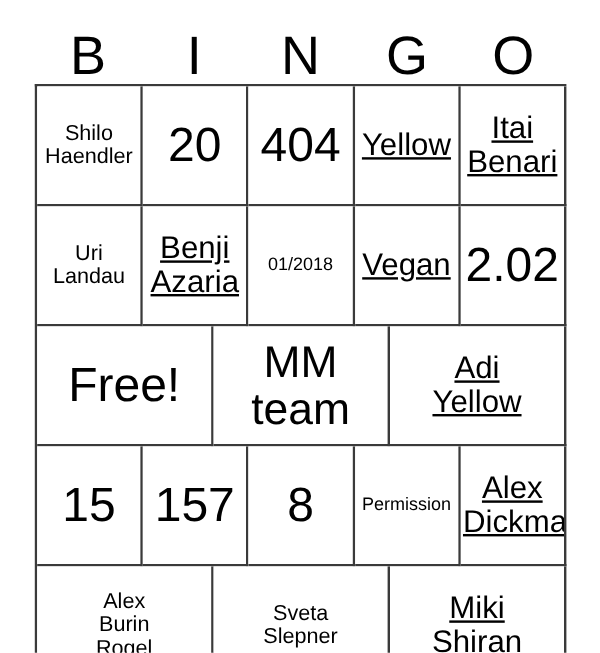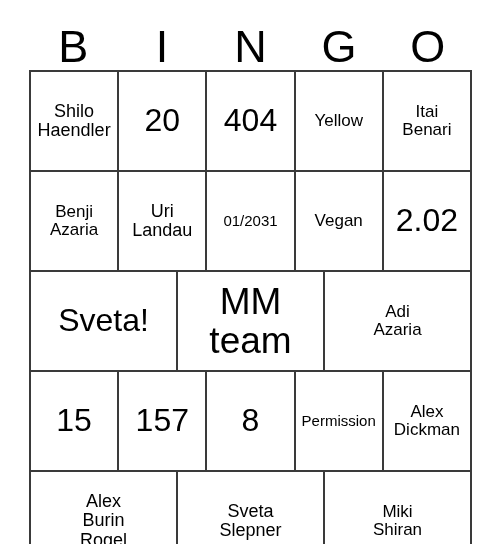--- a/index.html
+++ b/index.html
@@ -80,23 +80,23 @@
     display: block;
     width: 100%;
     line-height: 1.06;
     word-break: normal;
     white-space: pre-line;
   }
 
   
   .fs-xs  { font-size: 15px; }
   .fs-sm  { font-size: 18px; }
-  .fs-md  { font-size: 17px; }
+  .fs-md  { font-size: 26px; text-decoration: underline; }
   .fs-lg  { font-size: 37px; }
-  .fs-xl  { font-size: 32px; }
+  .fs-xl  { font-size: 40px; }
 </style>
 </head>
 <body>
 
 <div class="bingo-page">
 
   <div class="bingo-header">
     <div class="header-cell">B</div>
     <div class="header-cell">I</div>
     <div class="header-cell">N</div>
@@ -121,49 +121,49 @@
           <span class="cell-text fs-md">Yellow</span>
         </div>
       <div class="bingo-cell">
           <span class="cell-text fs-md">Itai
 Benari</span>
         </div>
     </div>
 
     <div class="bingo-row">
       <div class="bingo-cell">
+          <span class="cell-text fs-sm">Uri
+Landau</span>
+        </div>
+      <div class="bingo-cell">
           <span class="cell-text fs-md">Benji
 Azaria</span>
         </div>
       <div class="bingo-cell">
-          <span class="cell-text fs-sm">Uri
-Landau</span>
-        </div>
-      <div class="bingo-cell">
-          <span class="cell-text fs-xs">01/2031</span>
+          <span class="cell-text fs-xs">01/2018</span>
         </div>
       <div class="bingo-cell">
           <span class="cell-text fs-md">Vegan</span>
         </div>
       <div class="bingo-cell">
           <span class="cell-text fs-xl">2.02</span>
         </div>
     </div>
 
     <div class="bingo-row">
       <div class="bingo-cell">
-          <span class="cell-text fs-xl">Sveta!</span>
+          <span class="cell-text fs-xl">Free!</span>
         </div>
       <div class="bingo-cell">
           <span class="cell-text fs-lg">MM
 team</span>
         </div>
       <div class="bingo-cell">
           <span class="cell-text fs-md">Adi
-Azaria</span>
+Yellow</span>
         </div>
     </div>
 
     <div class="bingo-row">
       <div class="bingo-cell">
           <span class="cell-text fs-xl">15</span>
         </div>
       <div class="bingo-cell">
           <span class="cell-text fs-xl">157</span>
         </div>

